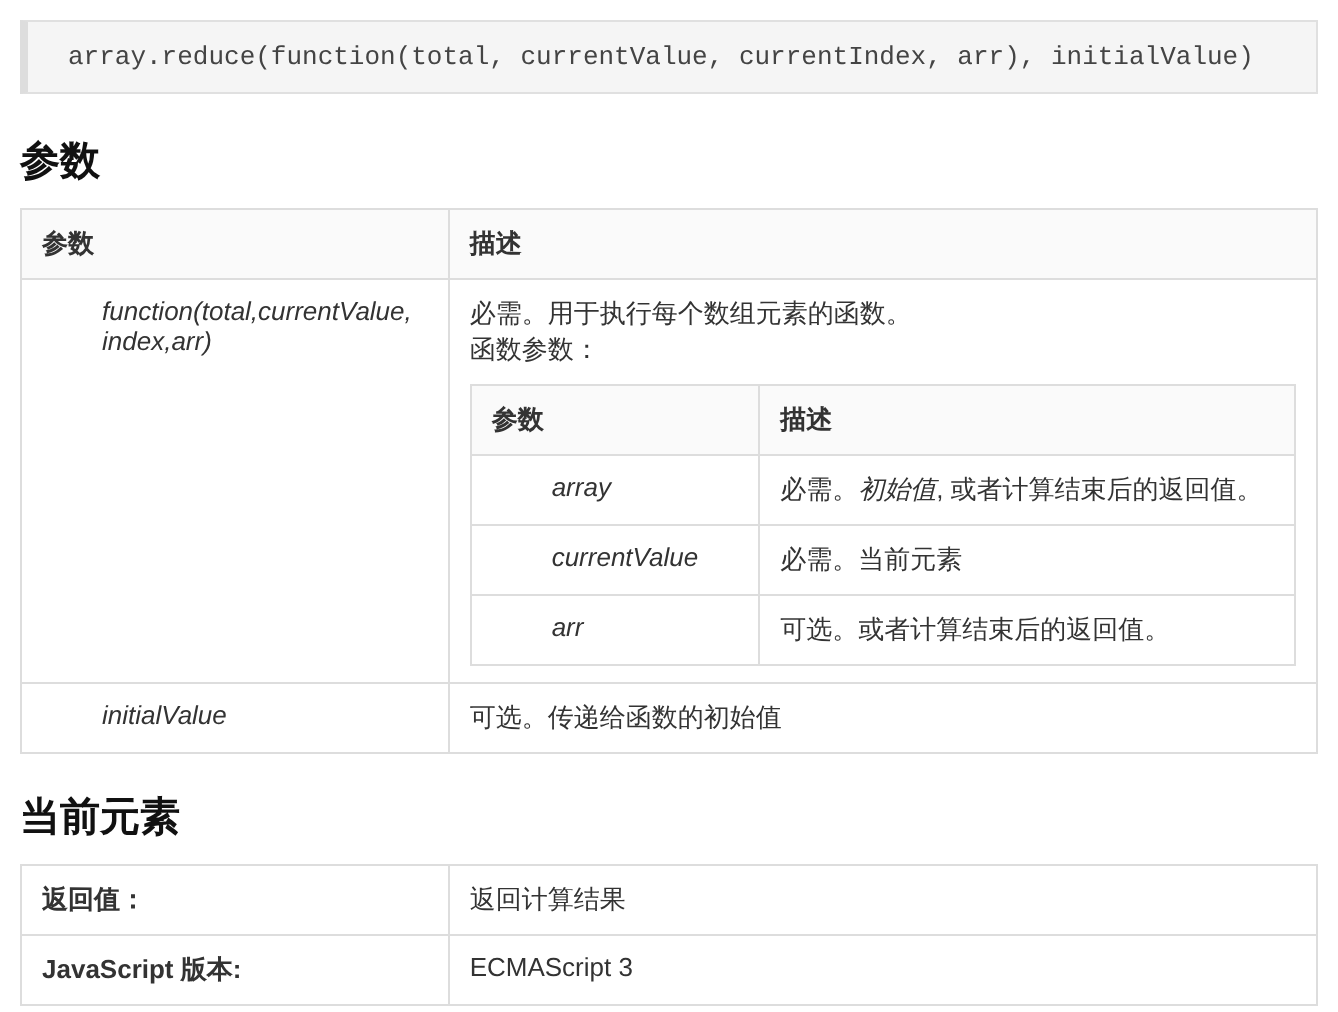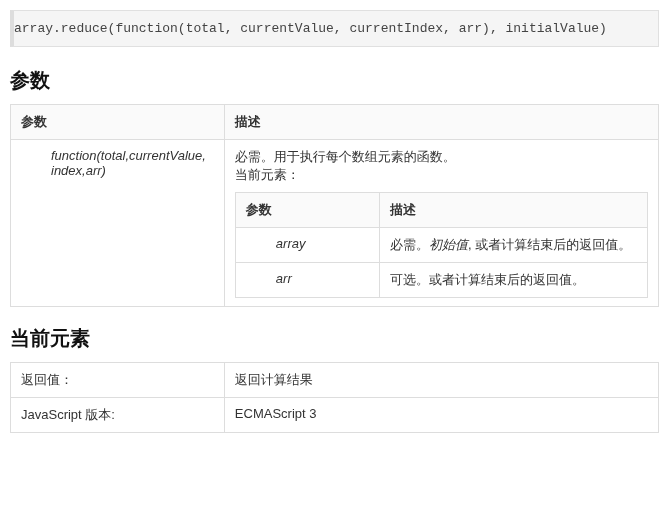--- a/index.html
+++ b/index.html
@@ -9,21 +9,21 @@
     margin: 0;
     padding: 10px;
     background: #fff;
     width: 669px;
     box-sizing: border-box;
   }
   .code-block {
     background: #f5f5f5;
     border: 1px solid #e0e0e0;
     border-left: 4px solid #ddd;
-    padding: 10px 0;
+    padding: 10px 20px;
     font-family: "Courier New", monospace;
     font-size: 13px;
     color: #444;
     margin-bottom: 20px;
   }
   h2 {
     font-size: 20px;
     font-weight: bold;
     margin: 18px 0 10px 0;
     color: #111;
@@ -53,21 +53,21 @@
     margin-top: 8px;
     margin-bottom: 0;
   }
   .nested-table th {
     background: #fafafa;
   }
   .col-param { width: 33%; }
   .col-desc { width: 67%; }
   .col-nested-param { width: 35%; }
   .col-nested-desc { width: 65%; }
-  .tech-label { font-weight: normal; }
+  .tech-label { font-weight: bold; }
   .italic-inner { font-style: italic; text-align: center; }
 </style>
 </head>
 <body>
 
 <div class="code-block">array.reduce(function(total, currentValue, currentIndex, arr), initialValue)</div>
 
 <h2>参数</h2>
 
 <table>
@@ -75,42 +75,50 @@
     <tr>
       <th class="col-param">参数</th>
       <th class="col-desc">描述</th>
     </tr>
   </thead>
   <tbody>
     <tr>
       <td class="param-name">function(total,currentValue, index,arr)</td>
       <td>
         <span>必需。用于执行每个数组元素的函数。</span><br>
-        <span>当前元素：</span>
+        <span>函数参数：</span>
         <table class="nested-table">
           <thead>
             <tr>
               <th class="col-nested-param">参数</th>
               <th class="col-nested-desc">描述</th>
             </tr>
           </thead>
           <tbody>
             <tr>
               <td class="param-name">array</td>
               <td>
                 <span>必需。</span><span class="italic-inner">初始值</span><span>, 或者计算结束后的返回值。</span>
               </td>
             </tr>
             <tr>
+              <td class="param-name">currentValue</td>
+              <td>必需。当前元素</td>
+            </tr>
+            <tr>
               <td class="param-name">arr</td>
               <td>可选。或者计算结束后的返回值。</td>
             </tr>
           </tbody>
         </table>
       </td>
+    </tr>
+    <tr>
+      <td class="param-name">initialValue</td>
+      <td>可选。传递给函数的初始值</td>
     </tr>
   </tbody>
 </table>
 
 <h2>当前元素</h2>
 
 <table>
   <tbody>
     <tr>
       <td class="col-param tech-label">返回值：</td>

